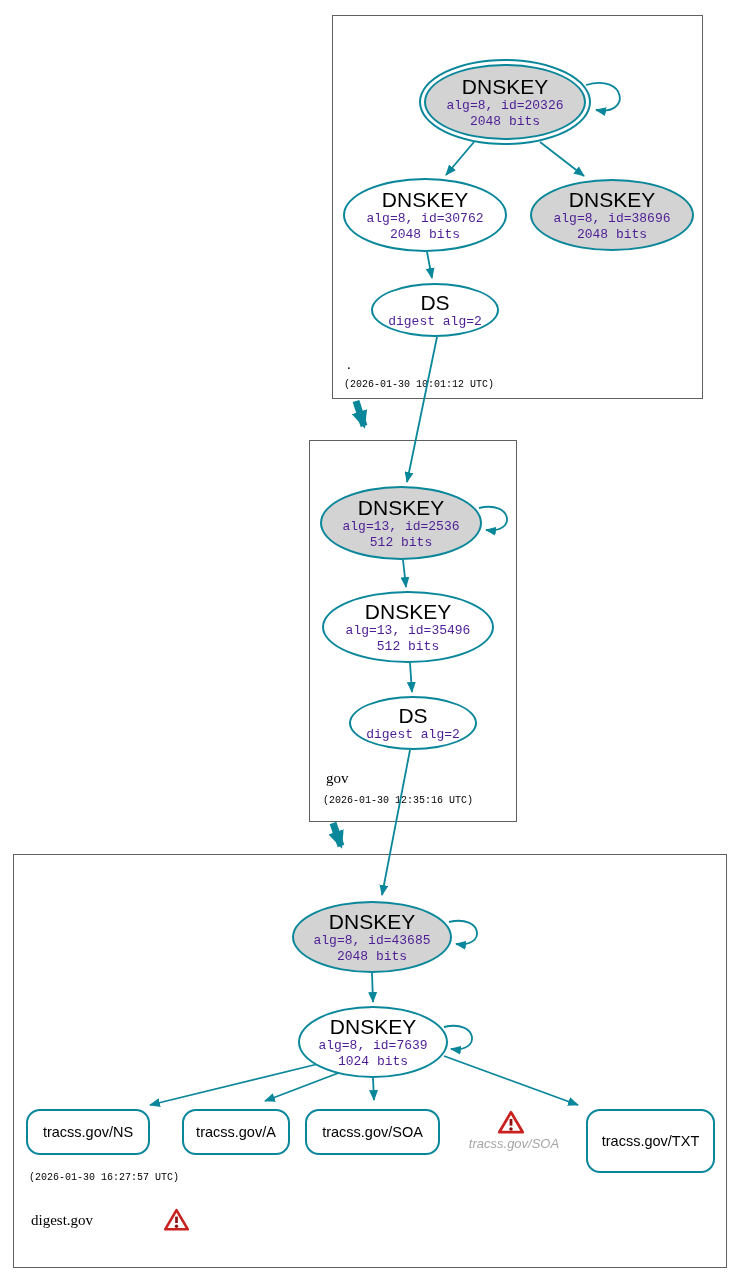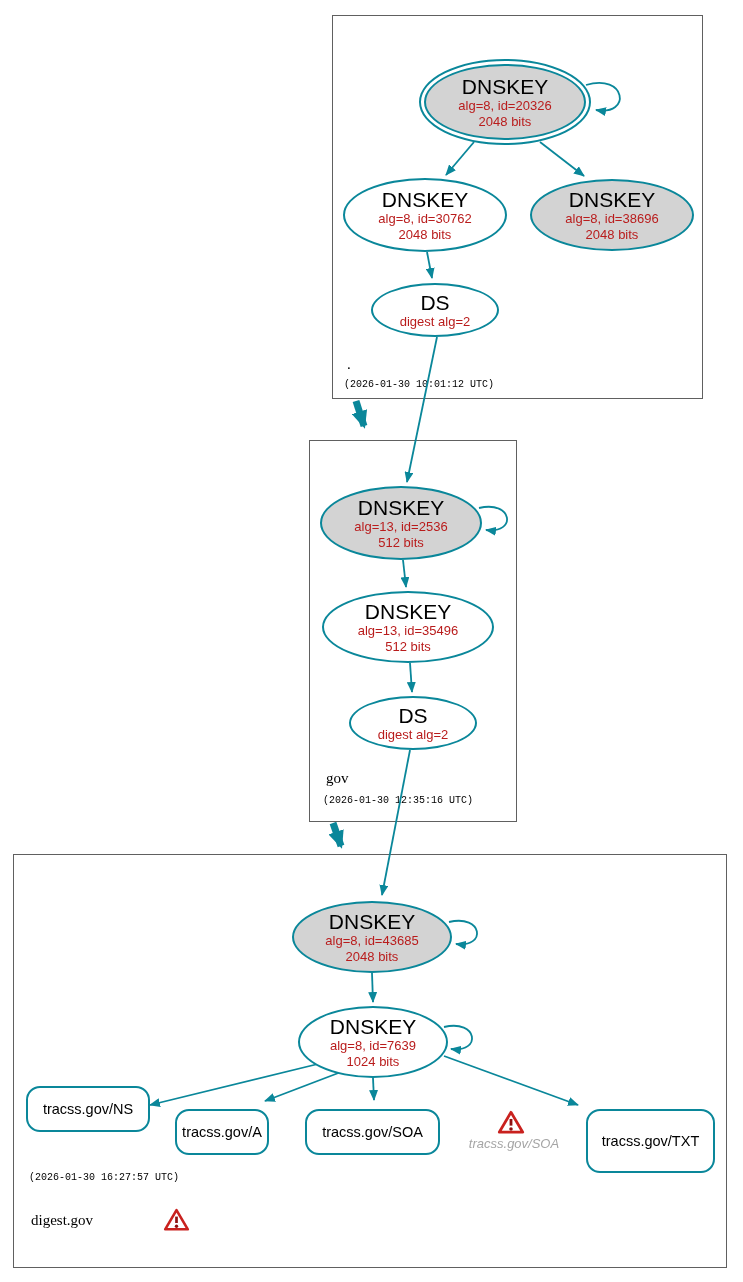--- a/index.html
+++ b/index.html
@@ -61,24 +61,24 @@
     z-index:0;
   }
   .txt{position:relative;z-index:1;}
   .node-title{
     font-family:"Liberation Sans",sans-serif;
     font-size:21px;
     line-height:1.12;
     color:#000;
   }
   .node-detail{
-    font-family:Liberation Sans, sans-serif;
+    font-family:Liberation Mono, monospace;
     font-size:13px;
     line-height:1.18;
-    color:#b91c1c;
+    color:#4c1d95;
   }
   .rrset{
     position:absolute;
     z-index:10;
     border:2px solid #0a879a;
     border-radius:14px;
     background:#ffffff;
     display:flex;
     align-items:center;
     justify-content:center;
@@ -213,22 +213,22 @@
   </div>
 
   <div class="node ellipse" style="left:298px;top:1006px;width:150px;height:72px">
     <div class="txt">
       <div class="node-title">DNSKEY</div>
       <div class="node-detail">alg=8, id=7639</div>
       <div class="node-detail">1024 bits</div>
     </div>
   </div>
 
-  <div class="rrset" style="left:26px;top:1086px;width:124px;height:46px">tracss.gov/NS</div>
-  <div class="rrset" style="left:175px;top:1109px;width:94px;height:46px">tracss.gov/A</div>
+  <div class="rrset" style="left:26px;top:1109px;width:124px;height:46px">tracss.gov/NS</div>
+  <div class="rrset" style="left:182px;top:1109px;width:108px;height:46px">tracss.gov/A</div>
   <div class="rrset" style="left:305px;top:1109px;width:135px;height:46px">tracss.gov/SOA</div>
   <div class="rrset" style="left:586px;top:1109px;width:129px;height:64px">tracss.gov/TXT</div>
 
   <svg class="warn" style="left:497px;top:1110px" width="28" height="25" viewBox="0 0 26 24">
     <path d="M13 2.2 L24.3 21.3 L1.7 21.3 Z" fill="#ffffff" stroke="#c9211e" stroke-width="2.6" stroke-linejoin="round"></path>
     <line x1="13" y1="8.6" x2="13" y2="15" stroke="#8f1010" stroke-width="2.7"></line>
     <circle cx="13" cy="18.2" r="1.7" fill="#8f1010"></circle>
   </svg>
   <div class="ghost-label" style="left:454px;top:1136px;width:120px">tracss.gov/SOA</div>
 

